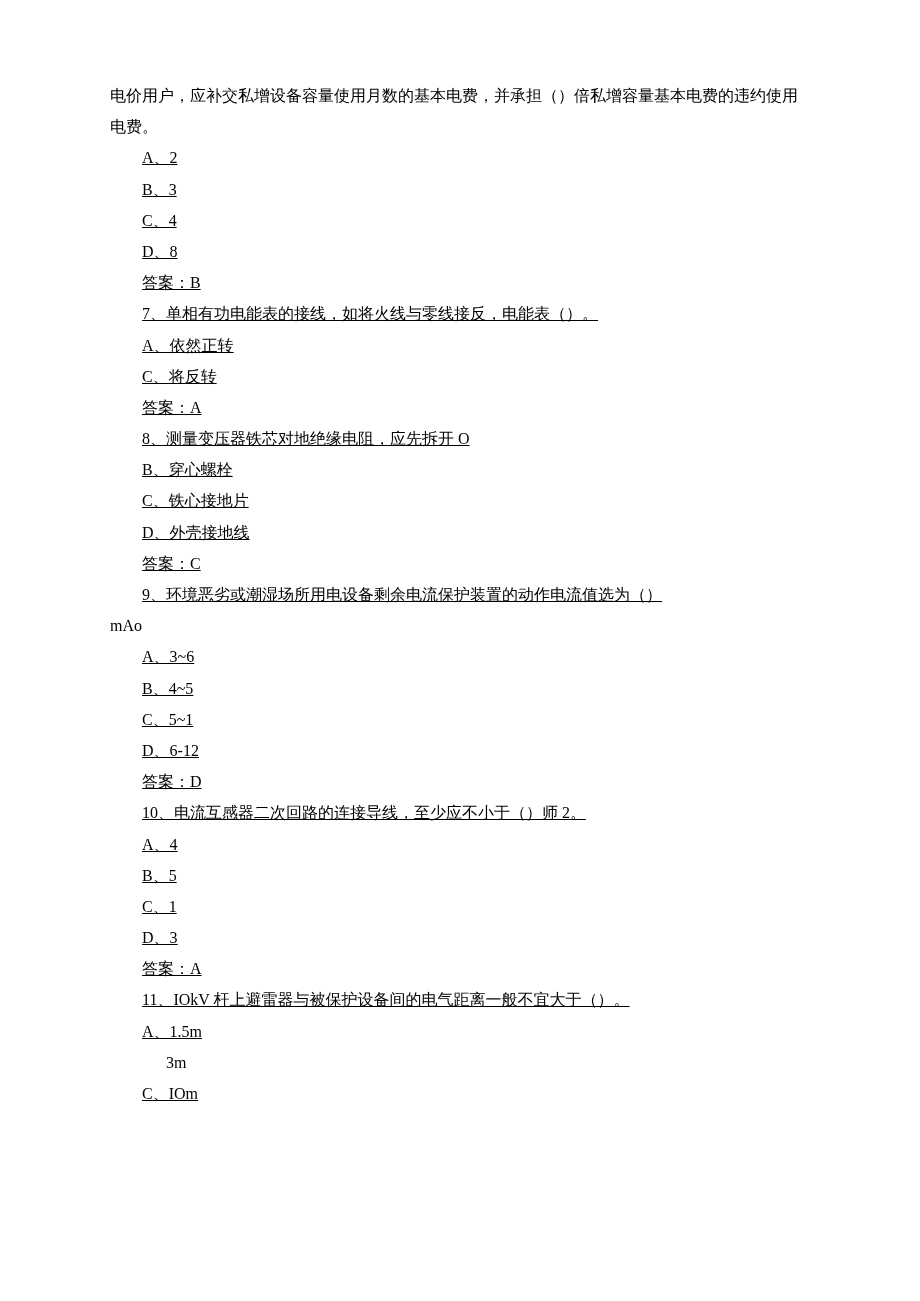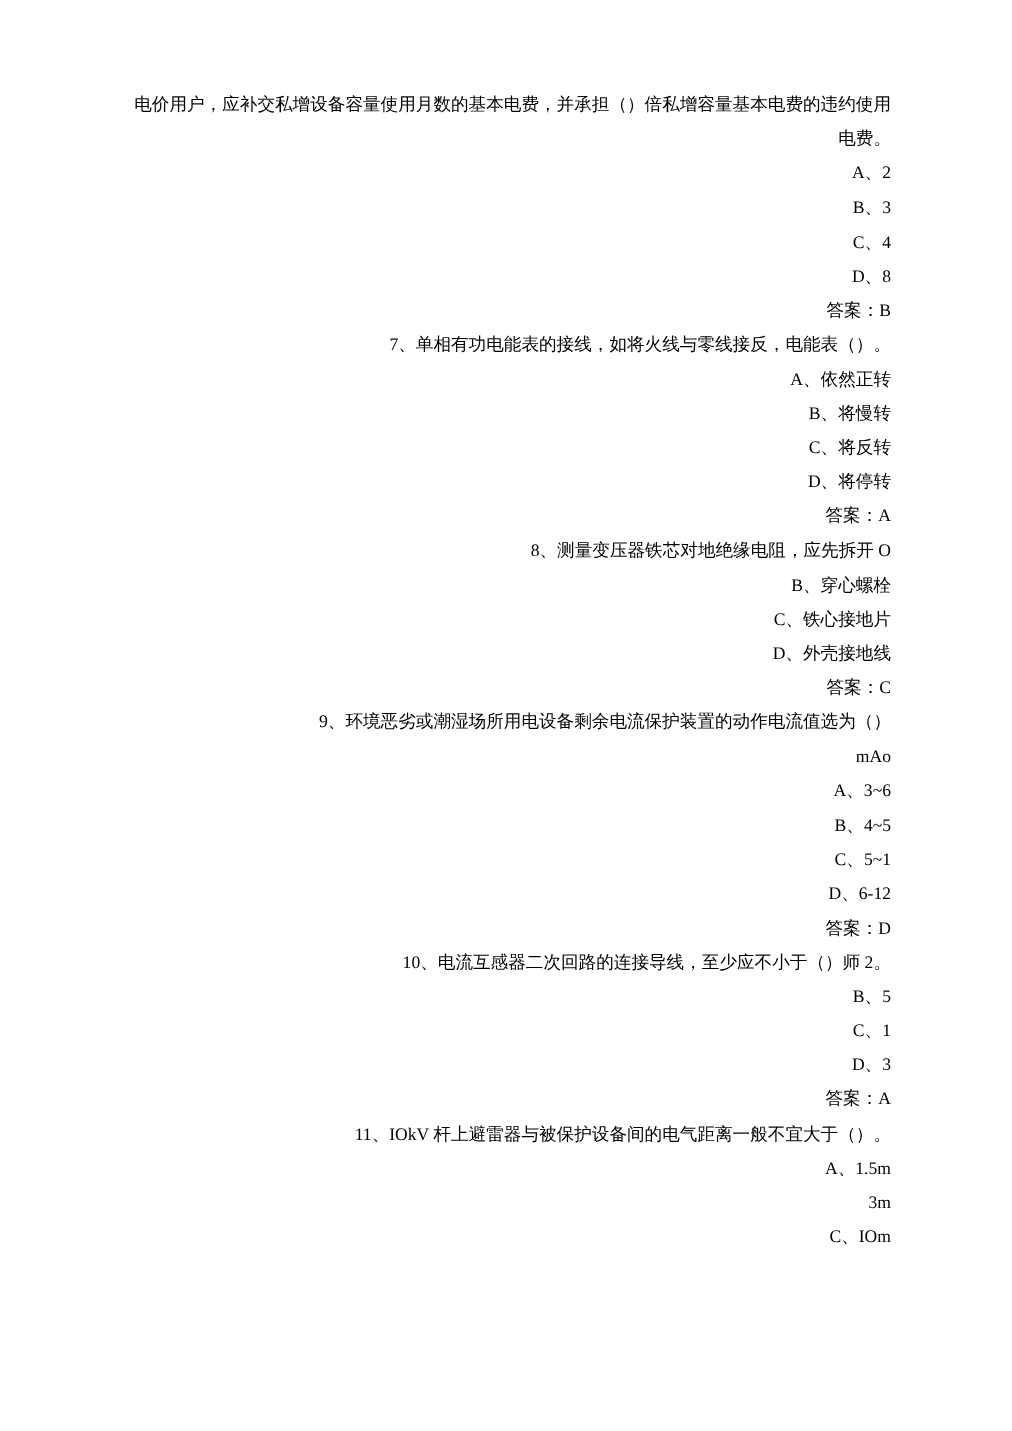--- a/index.html
+++ b/index.html
@@ -7,57 +7,55 @@
     padding: 0;
     background: #fff;
     font-family: "SimSun", "宋体", serif;
     font-size: 16px;
     color: #000;
     line-height: 1.95;
     width: 920px;
   }
   .page {
     padding: 80px 110px 80px 110px;
-    text-align: right;
   }
   .line {
     white-space: pre-wrap;
   }
-  .indent1 { padding-left: 2em; }
+  .indent1 { padding-left: 2em; text-decoration: underline; }
   .indent2 { padding-left: 3.5em; }
 </style>
 </head>
 <body>
 
 <div class="page" id="page">
     <div class="line ">电价用户，应补交私增设备容量使用月数的基本电费，并承担（）倍私增容量基本电费的违约使用电费。</div>
     <div class="line indent1">A、2</div>
     <div class="line indent1">B、3</div>
     <div class="line indent1">C、4</div>
     <div class="line indent1">D、8</div>
     <div class="line indent1">答案：B</div>
     <div class="line indent1">7、单相有功电能表的接线，如将火线与零线接反，电能表（）。</div>
     <div class="line indent1">A、依然正转</div>
-    <div class="line indent1">B、将慢转</div>
     <div class="line indent1">C、将反转</div>
-    <div class="line indent1">D、将停转</div>
     <div class="line indent1">答案：A</div>
     <div class="line indent1">8、测量变压器铁芯对地绝缘电阻，应先拆开 O</div>
     <div class="line indent1">B、穿心螺栓</div>
     <div class="line indent1">C、铁心接地片</div>
     <div class="line indent1">D、外壳接地线</div>
     <div class="line indent1">答案：C</div>
     <div class="line indent1">9、环境恶劣或潮湿场所用电设备剩余电流保护装置的动作电流值选为（）</div>
     <div class="line ">mAo</div>
     <div class="line indent1">A、3~6</div>
     <div class="line indent1">B、4~5</div>
     <div class="line indent1">C、5~1</div>
     <div class="line indent1">D、6-12</div>
     <div class="line indent1">答案：D</div>
     <div class="line indent1">10、电流互感器二次回路的连接导线，至少应不小于（）师 2。</div>
+    <div class="line indent1">A、4</div>
     <div class="line indent1">B、5</div>
     <div class="line indent1">C、1</div>
     <div class="line indent1">D、3</div>
     <div class="line indent1">答案：A</div>
     <div class="line indent1">11、IOkV 杆上避雷器与被保护设备间的电气距离一般不宜大于（）。</div>
     <div class="line indent1">A、1.5m</div>
     <div class="line indent2">3m</div>
     <div class="line indent1">C、IOm</div>
   </div>
 

